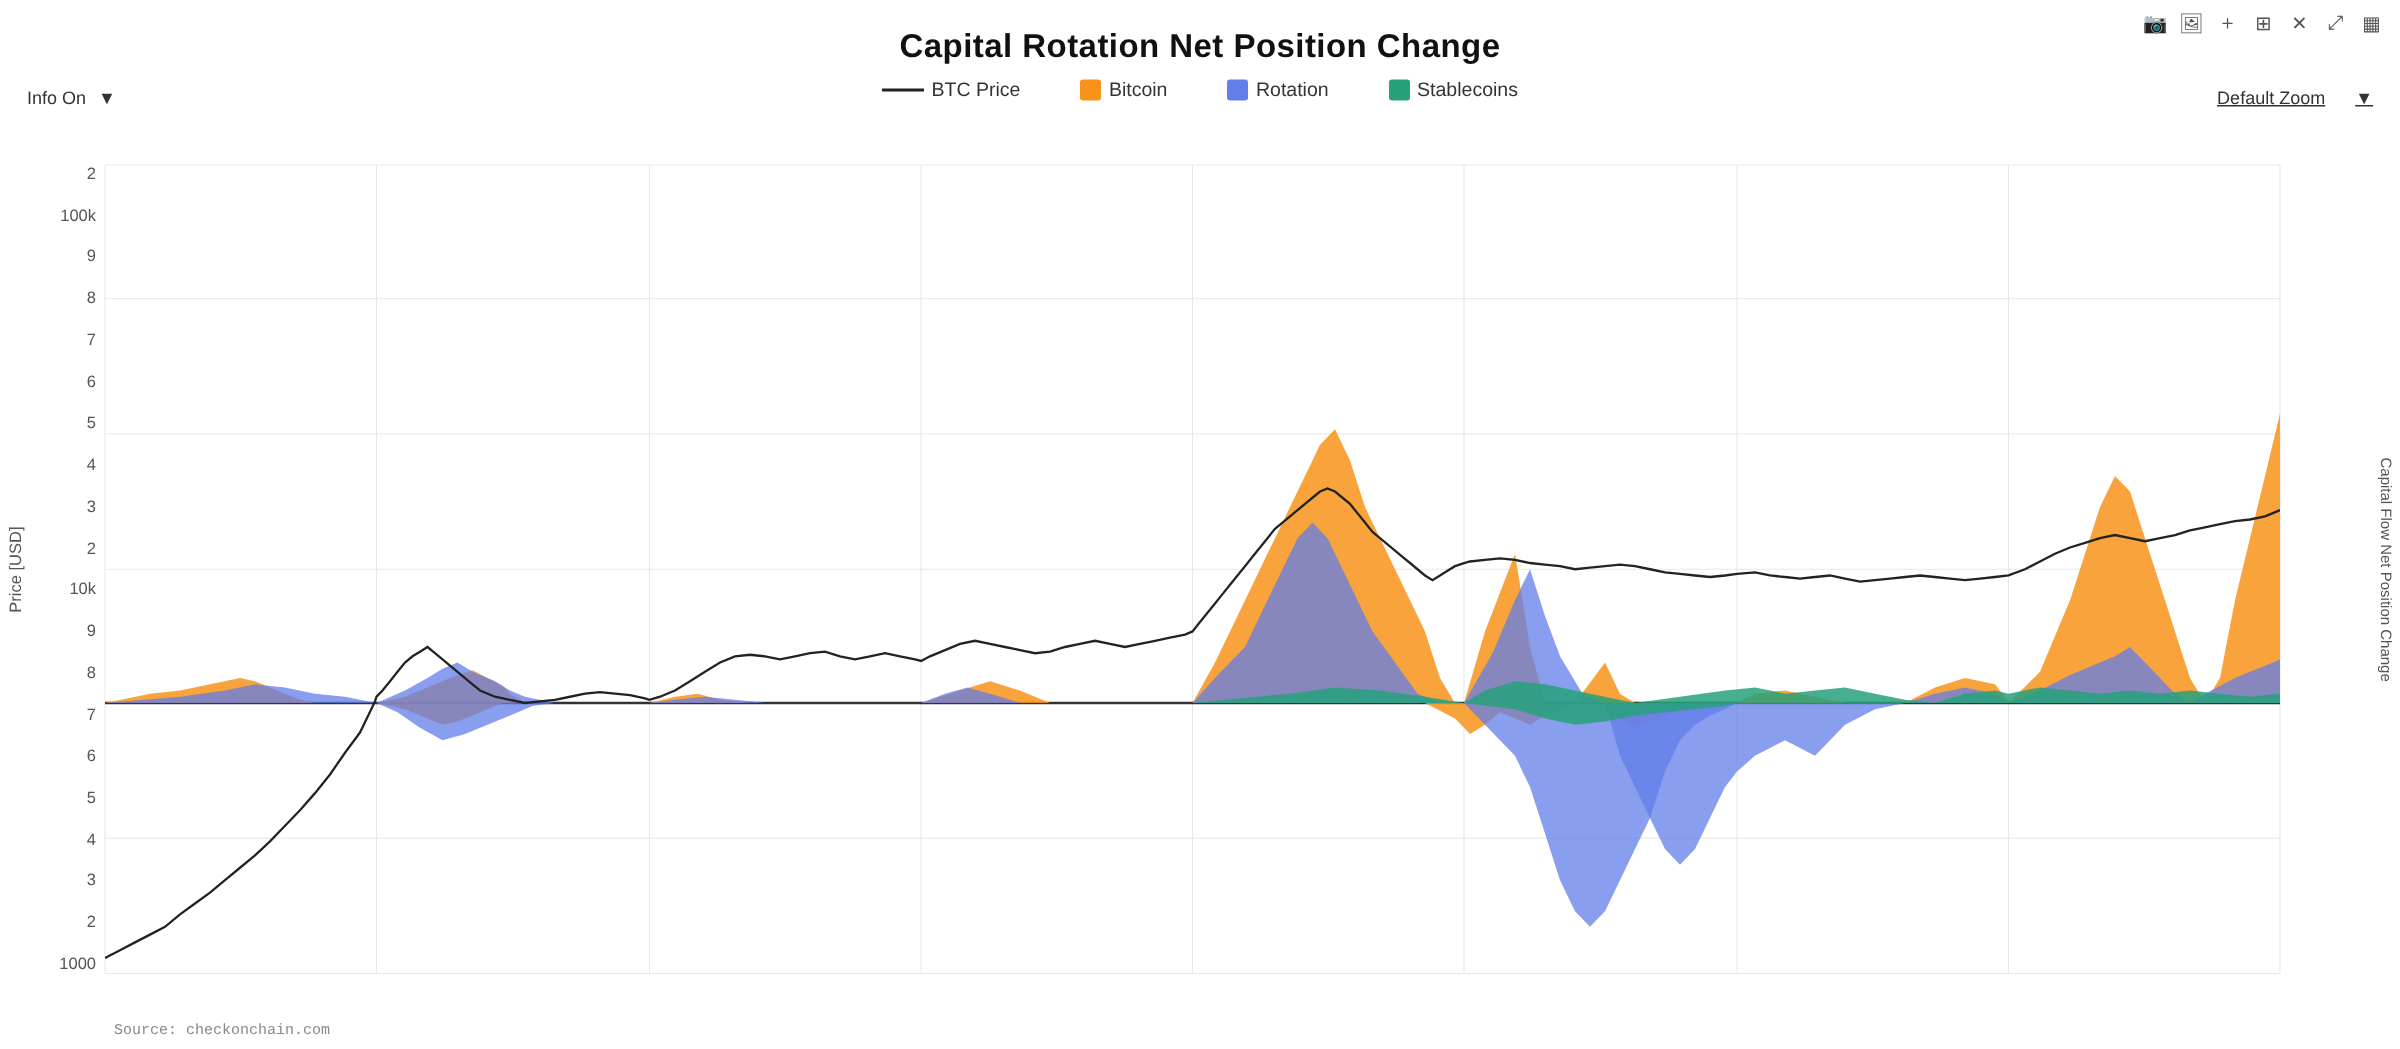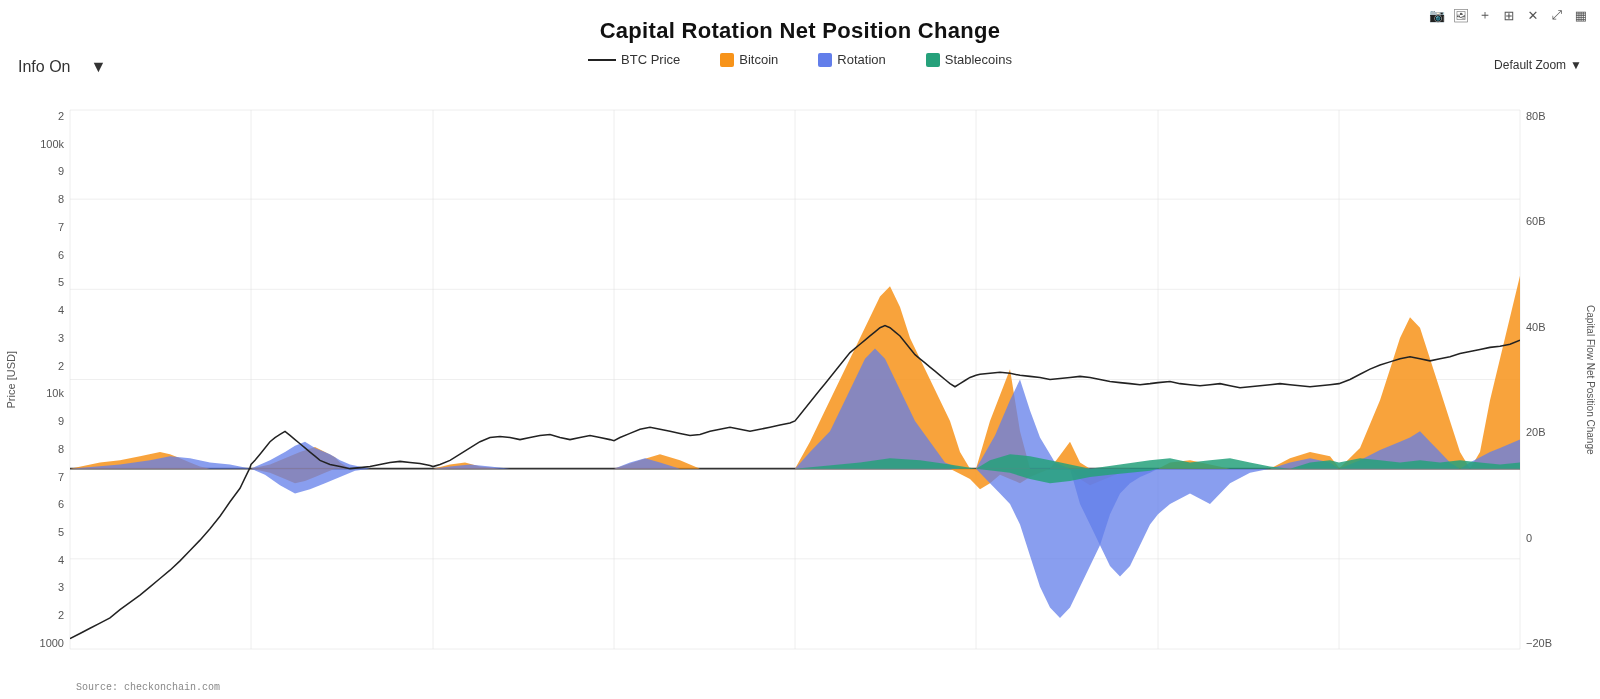--- a/index.html
+++ b/index.html
@@ -46,36 +46,37 @@
       font-size: 13px;
       cursor: pointer;
     }
 
     .info-dropdown {
       position: absolute;
       top: 58px;
       left: 18px;
       display: flex;
       align-items: center;
-      gap: 20px;
-      font-size: 16px;
-      color: #333;
-      cursor: pointer;
-    }
-
-    .zoom-dropdown {
-      position: absolute;
-      top: 58px;
-      right: 18px;
-      display: flex;
-      align-items: center;
-      gap: 4px;
+      gap: 8px;
       font-size: 12px;
       color: #333;
       cursor: pointer;
+    }
+
+    .zoom-dropdown {
+      position: absolute;
+      top: 58px;
+      right: 18px;
+      display: flex;
+      align-items: center;
+      gap: 20px;
+      font-size: 12px;
+      color: #333;
+      cursor: pointer;
+      text-decoration: underline;
     }
 
     .legend {
       display: flex;
       justify-content: center;
       align-items: center;
       gap: 40px;
       margin-top: 4px;
       font-size: 13px;
       color: #333;
@@ -257,28 +258,20 @@
     <span>8</span>
     <span>7</span>
     <span>6</span>
     <span>5</span>
     <span>4</span>
     <span>3</span>
     <span>2</span>
     <span>1000</span>
   </div>
 
-  <div class="y-axis-right">
-    <span>80B</span>
-    <span>60B</span>
-    <span>40B</span>
-    <span>20B</span>
-    <span>0</span>
-    <span>−20B</span>
-  </div>
 
   <div style="position:absolute;right:2px;top:110px;bottom:50px;width:16px;display:flex;align-items:center;justify-content:center;">
     <span style="writing-mode:vertical-rl;text-orientation:mixed;font-size:10px;color:#555;white-space:nowrap;">Capital Flow Net Position Change</span>
   </div>
 
 
   <div class="source-text">Source: checkonchain.com</div>
 
   <div class="chart-area">
     <svg class="main-chart" viewBox="0 0 1450 520" preserveAspectRatio="none">

